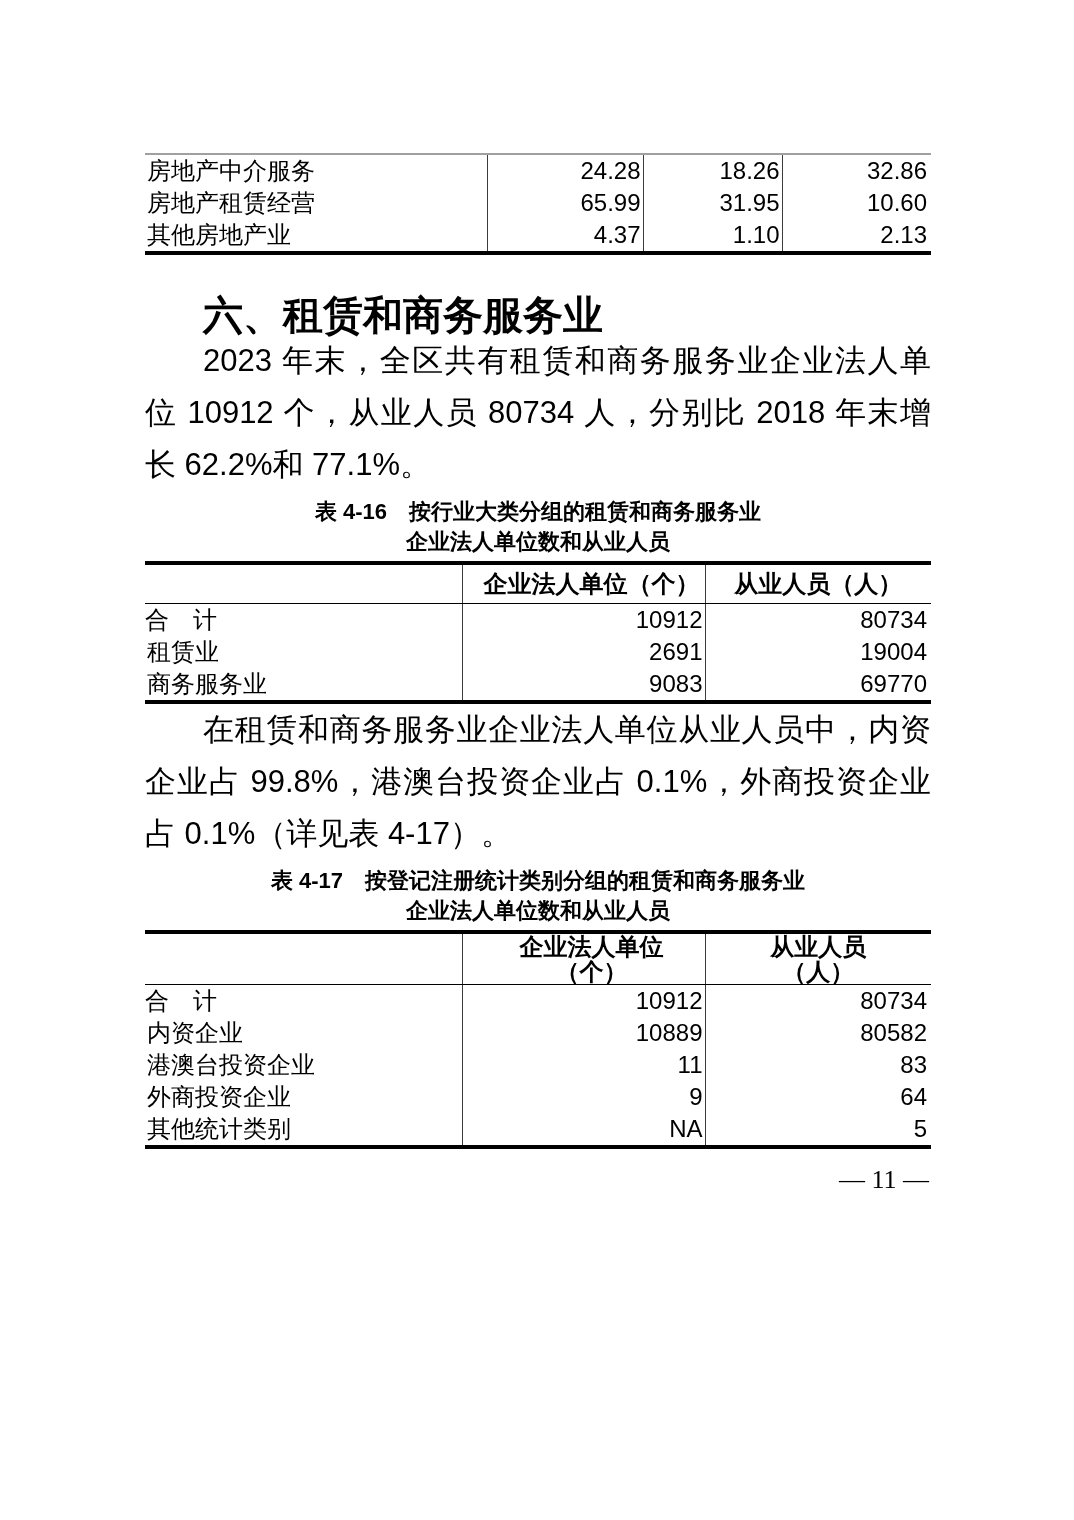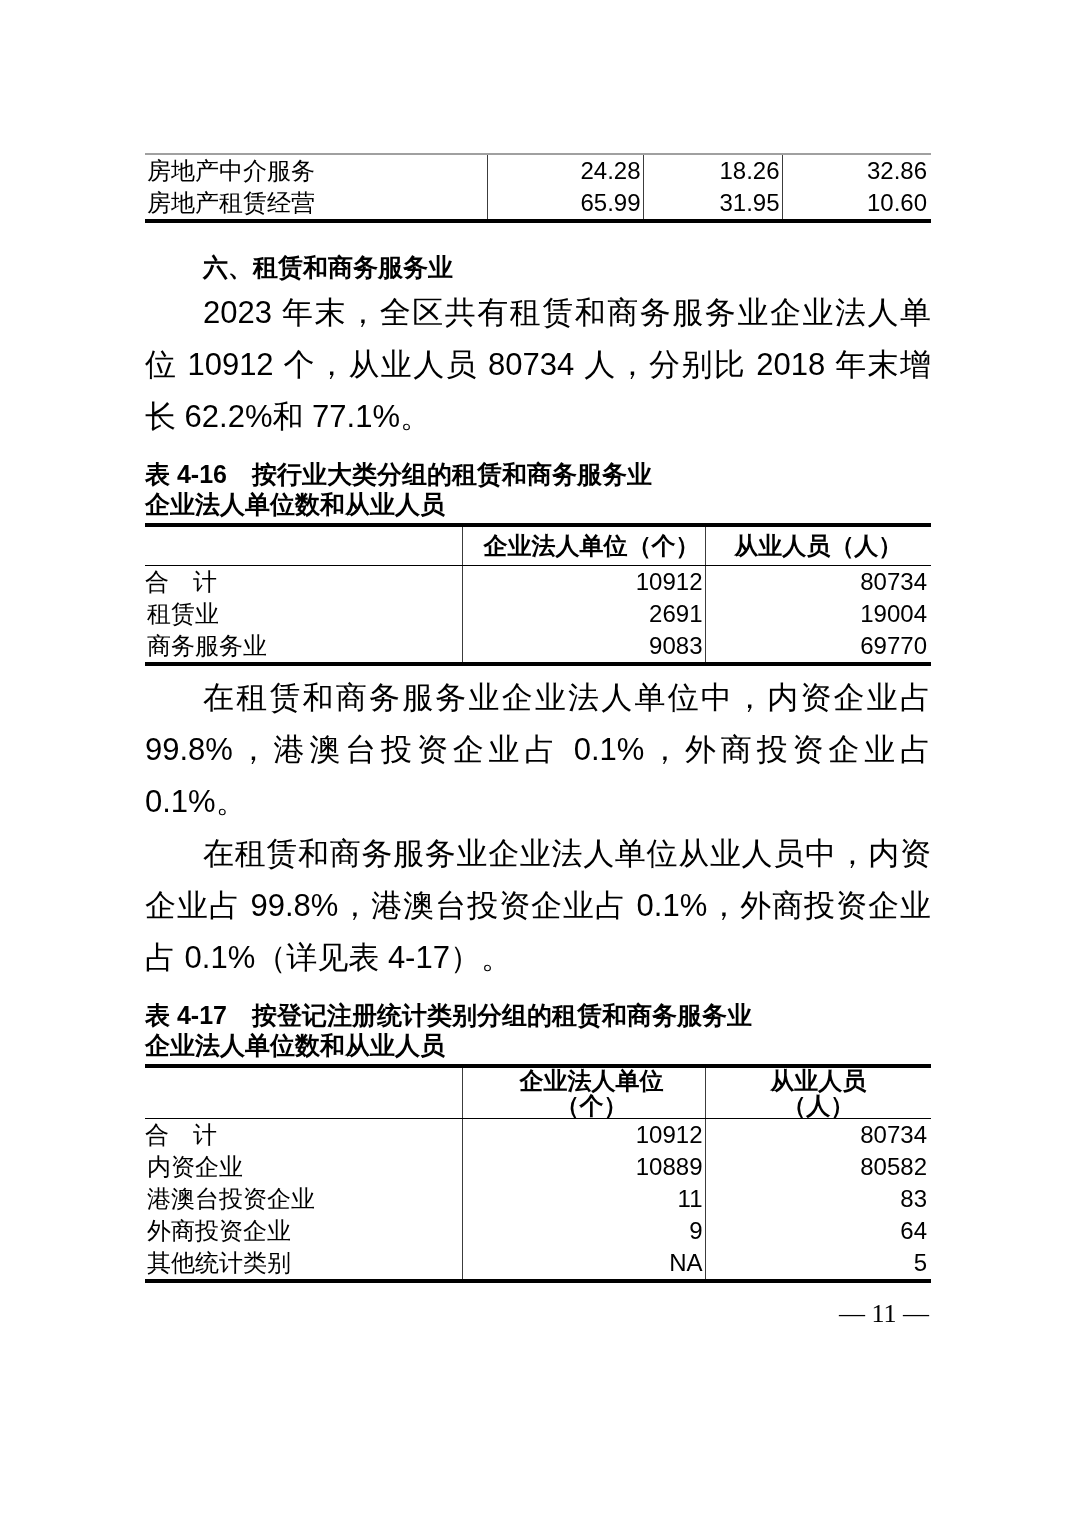--- a/index.html
+++ b/index.html
@@ -52,47 +52,48 @@
   .t17 tbody td { height:26px; }
 
   .vline { border-right:1px solid #3c3c3c; }
   .lbl { text-align:left; padding-left:2px; }
   .lbl-center { }
   .num { text-align:right; padding-right:2px; font-size:24px; }
   .num-last { text-align:right; padding-right:4px; font-size:24px; }
 
   
   .h1 {
-    margin-top:24px;
+    margin-top:40px;
     padding-left:58px;
-    font-size:25px; font-weight:bold;
+    font-size:40px; font-weight:bold;
     line-height:40px;
     font-family:"Liberation Sans", sans-serif;
   }
   .h2 {
     margin-top:12px;
     padding-left:58px;
     font-size:30px;
     font-weight:600;
     line-height:38px;
     font-family:"Liberation Serif", serif;
   }
   .para {
     font-size:31px;
     line-height:52px;
     text-align:justify;
     text-justify:inter-character;
     text-indent:58px;
     font-family:"Liberation Sans", sans-serif;
   }
   .tbl-title {
+    text-align:center;
     font-weight:bold;
-    font-size:25px;
+    font-size:22px;
     line-height:30px;
-    margin-top:16px;
+    margin-top:6px;
     margin-bottom:4px;
   }
   .tbl-title .line { display:block; }
   .page-num {
     margin-top:16px;
     text-align:right;
     padding-right:2px;
     font-size:26px;
     font-family:"Liberation Serif", serif;
   }
@@ -110,20 +111,26 @@
           <td class="col2 num vline">24.28</td>
           <td class="col3 num vline">18.26</td>
           <td class="col4 num-last">32.86</td>
         </tr>
         <tr>
           <td class="col1 lbl vline">房地产租赁经营</td>
           <td class="col2 num vline">65.99</td>
           <td class="col3 num vline">31.95</td>
           <td class="col4 num-last">10.60</td>
         </tr>
+        <tr>
+          <td class="col1 lbl vline">其他房地产业</td>
+          <td class="col2 num vline">4.37</td>
+          <td class="col3 num vline">1.10</td>
+          <td class="col4 num-last">2.13</td>
+        </tr>
       </tbody>
     </table>
 
     <div class="h1">六、租赁和商务服务业</div>
 
     <p class="para">2023 年末，全区共有租赁和商务服务业企业法人单位 10912 个，从业人员 80734 人，分别比 2018 年末增长 62.2%和 77.1%。</p>
 
     <div class="tbl-title">
       <span class="line">表 4-16　按行业大类分组的租赁和商务服务业</span>
       <span class="line">企业法人单位数和从业人员</span>
@@ -148,21 +155,20 @@
           <td class="col3 num-last">19004</td>
         </tr>
         <tr>
           <td class="col1 lbl vline">商务服务业</td>
           <td class="col2 num vline">9083</td>
           <td class="col3 num-last">69770</td>
         </tr>
       </tbody>
     </table>
 
-    <p class="para" style="margin-top:6px;">在租赁和商务服务业企业法人单位中，内资企业占 99.8%，港澳台投资企业占 0.1%，外商投资企业占 0.1%。</p>
     <p class="para">在租赁和商务服务业企业法人单位从业人员中，内资企业占 99.8%，港澳台投资企业占 0.1%，外商投资企业占 0.1%（详见表 4-17）。</p>
 
     <div class="tbl-title">
       <span class="line">表 4-17　按登记注册统计类别分组的租赁和商务服务业</span>
       <span class="line">企业法人单位数和从业人员</span>
     </div>
     <table class="data-table t17">
       <thead>
         <tr>
           <td class="col1 vline"></td>

